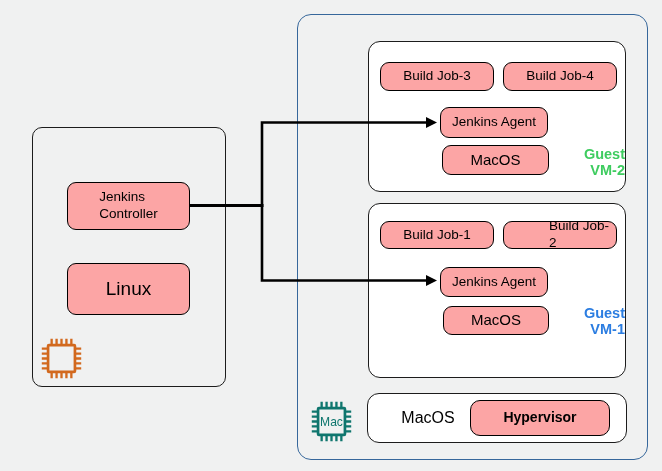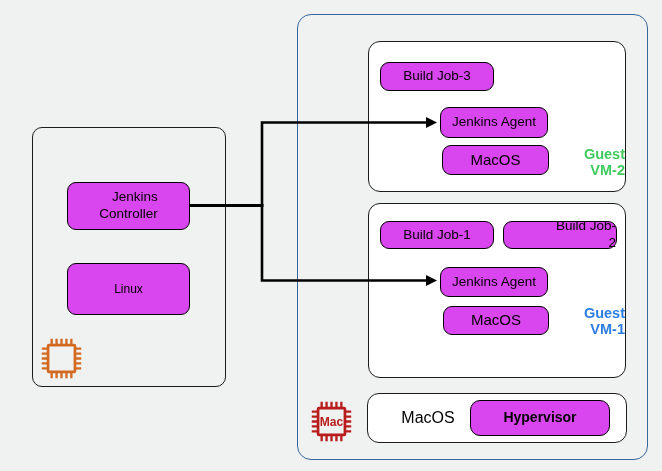--- a/index.html
+++ b/index.html
@@ -38,34 +38,34 @@
     position: absolute;
     left: 367px; top: 393px; width: 260px; height: 50px;
     box-sizing: border-box;
     background: #ffffff;
     border: 1px solid #1c1c1c;
     border-radius: 12px;
   }
   .box {
     position: absolute;
     box-sizing: border-box;
-    background: #d946ef;
+    background: #fca5a5;
     border: 1px solid #000;
     border-radius: 9px;
     display: flex;
     align-items: center;
     justify-content: center;
-    text-align: right;
+    text-align: left;
     font-size: 13.5px;
     line-height: 1.25;
     white-space: pre-line;
   }
   
   #jenkins-controller { left: 34px; top: 54px;  width: 123px; height: 48px; }
-  #linux-box          { left: 34px; top: 135px; width: 123px; height: 52px; font-size: 12px; }
+  #linux-box          { left: 34px; top: 135px; width: 123px; height: 52px; font-size: 19px; }
   #host-chip          { position: absolute; left: 7px; top: 209px; width: 43px; height: 43px; }
   
   #vm2-job1  { left: 11px;  top: 20px;  width: 114px; height: 29px; }
   #vm2-job2  { left: 134px; top: 20px;  width: 114px; height: 29px; }
   #vm2-agent { left: 71px;  top: 65px;  width: 108px; height: 31px; }
   #vm2-os    { left: 73px;  top: 103px; width: 107px; height: 30px; font-size: 15px; }
   
   #vm1-job1  { left: 11px;  top: 17px;  width: 114px; height: 28px; }
   #vm1-job2  { left: 134px; top: 17px;  width: 114px; height: 28px; padding-left: 45px; }
   #vm1-agent { left: 71px;  top: 63px;  width: 108px; height: 30px; }
@@ -128,20 +128,23 @@
     </span>
   </div>
 
   <div id="outer-group" class="container">
   </div>
 
   <div id="vm2-container" class="vm-container">
     <div id="vm2-job1" class="box">
       <span>Build Job-3</span>
     </div>
+    <div id="vm2-job2" class="box">
+      <span>Build Job-4</span>
+    </div>
     <div id="vm2-agent" class="box">
       <span>Jenkins Agent</span>
     </div>
     <div id="vm2-os" class="box">
       <span>MacOS</span>
     </div>
     <div id="vm2-label" class="vm-label" style="color: rgb(62, 204, 95);">Guest
 VM-2</div>
   </div>
 
@@ -162,21 +165,21 @@
 VM-1</div>
   </div>
 
   <div id="hypervisor-container">
     <div id="hyp-os">MacOS</div>
     <div id="hypervisor-box" class="box">
       <span>Hypervisor</span>
     </div>
   </div>
 
-  <span id="mac-chip" style="color: #b91c1c; font-weight: bold;">
+  <span id="mac-chip" style="color: #0f766e;">
     <svg class="chip" viewBox="0 0 48 48" width="43" height="43">
       <rect x="9" y="9" width="30" height="30" rx="1" fill="none" stroke="currentColor" stroke-width="3"></rect>
       <path d="M13 2V9M18.5 2V9M24 2V9M29.5 2V9M35 2V9M13 39V46M18.5 39V46M24 39V46M29.5 39V46M35 39V46M2 13H9M2 18.5H9M2 24H9M2 29.5H9M2 35H9M39 13H46M39 18.5H46M39 24H46M39 29.5H46M39 35H46" stroke="currentColor" stroke-width="2.6" fill="none"></path>
       <text x="24" y="29" text-anchor="middle" font-size="13.5" font-family="Liberation Sans, sans-serif" fill="currentColor">Mac</text>
     </svg>
   </span>
 
 </div>
 
 </body></html>

